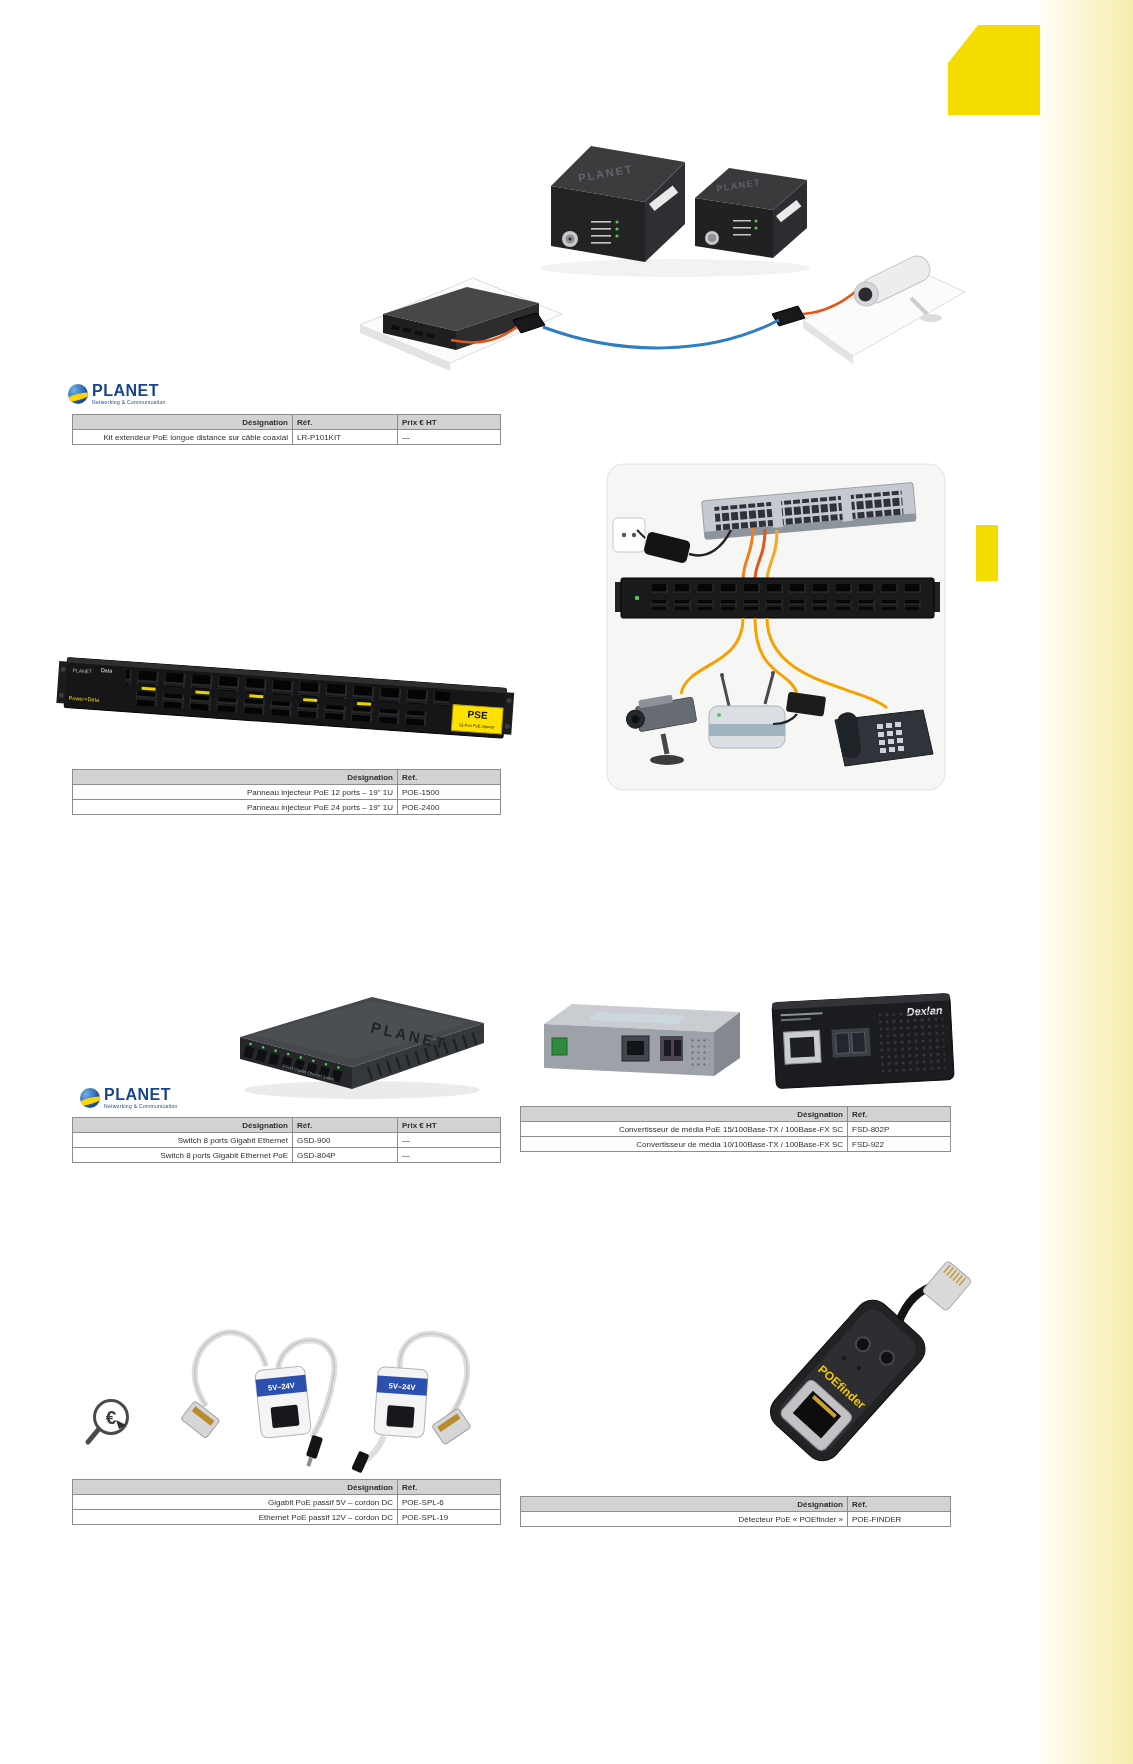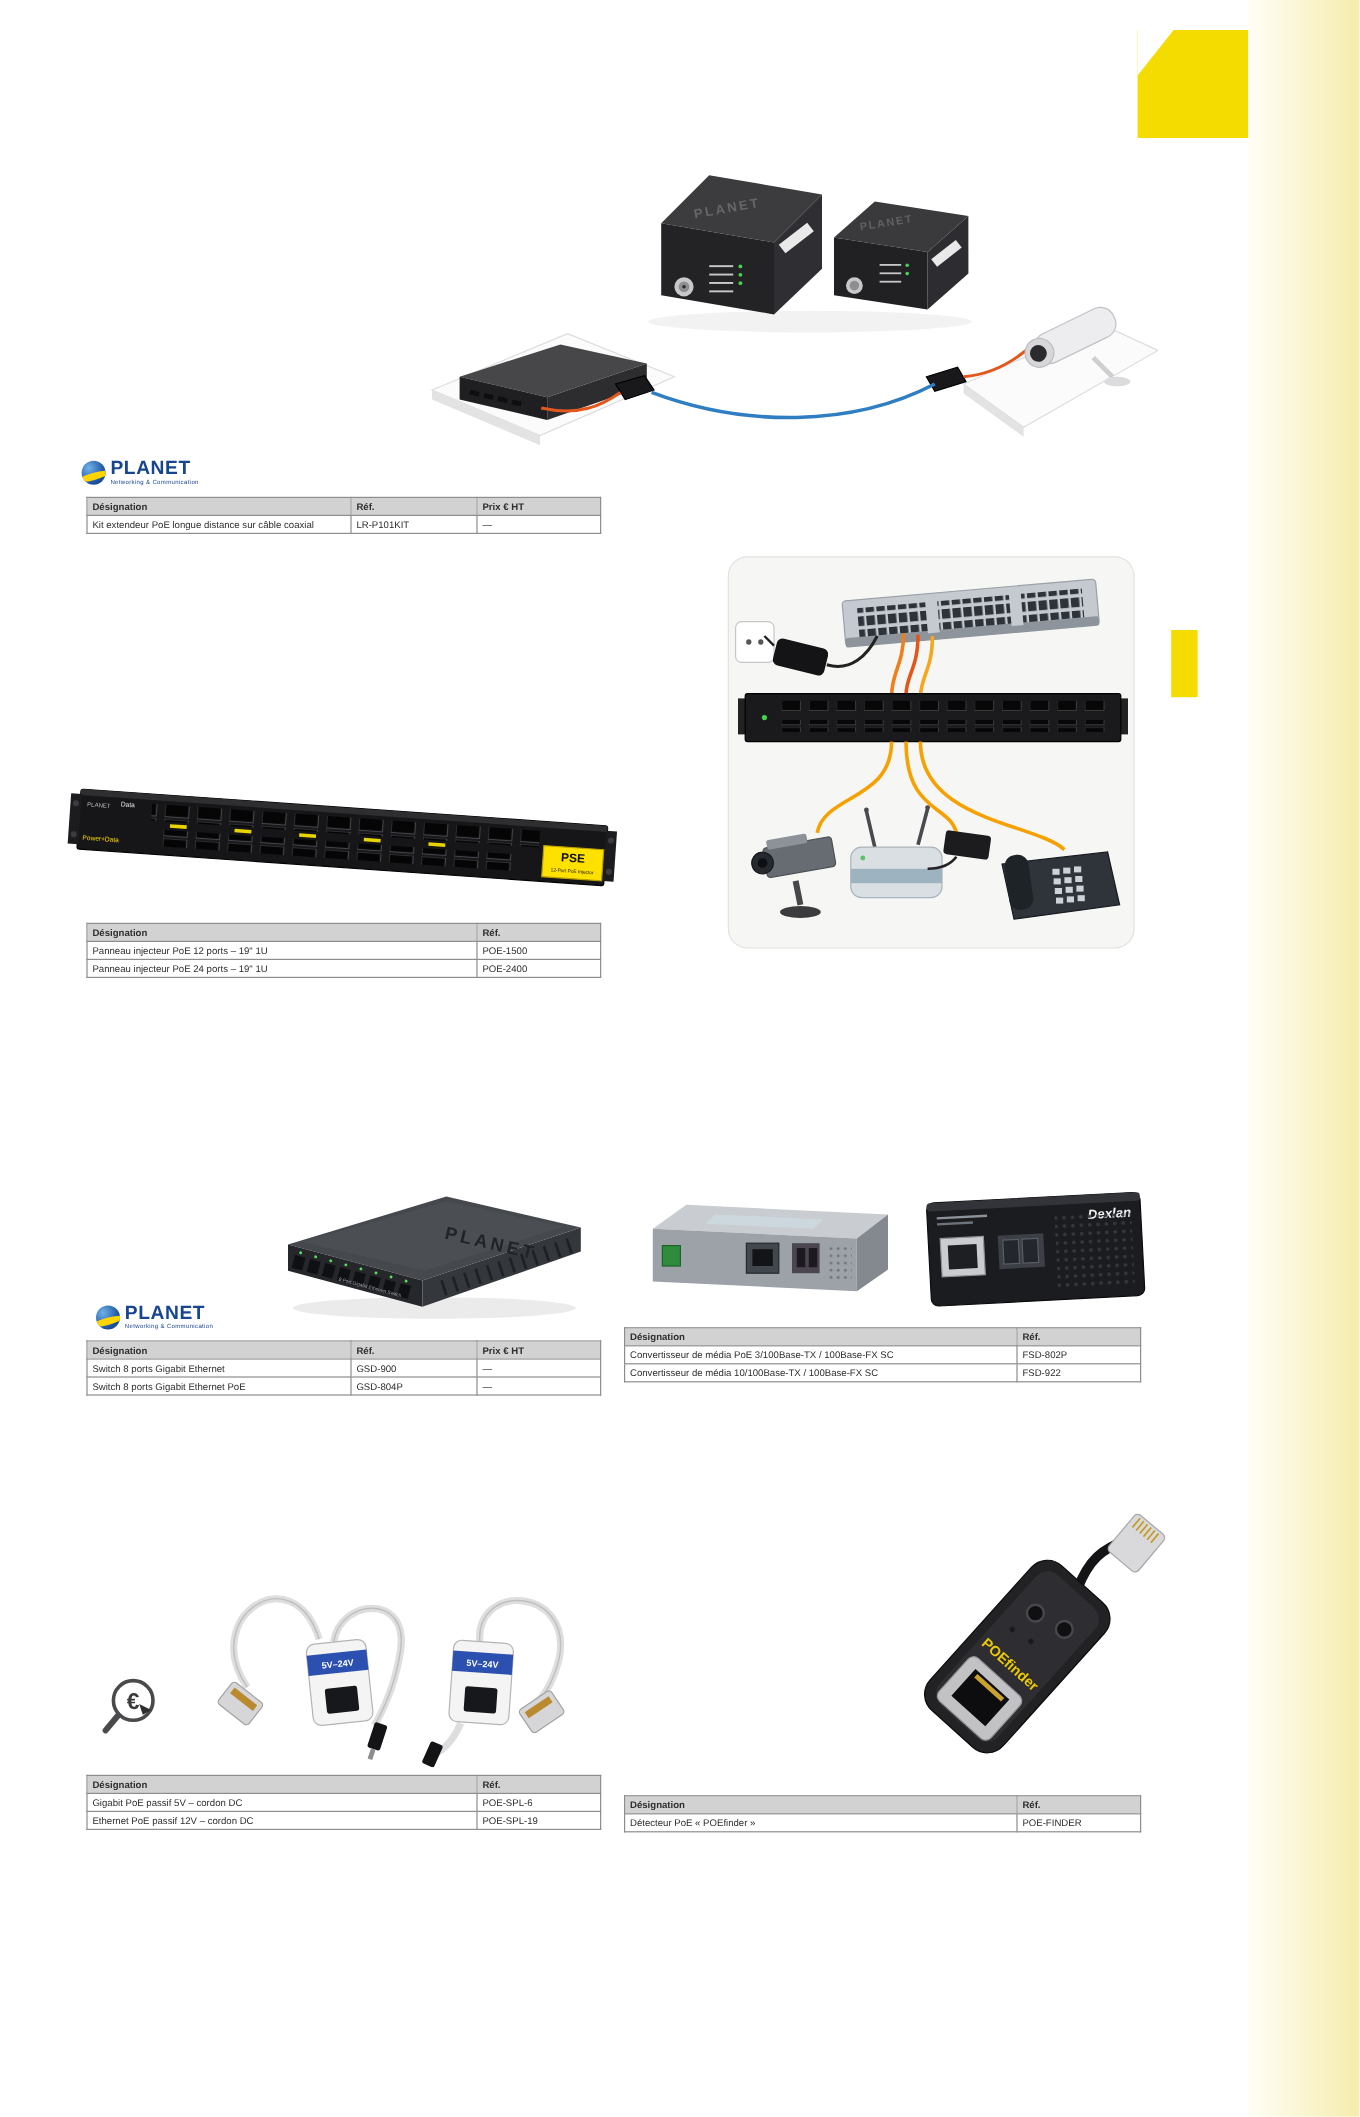--- a/index.html
+++ b/index.html
@@ -31,21 +31,21 @@
     background:#f4dc00;
   }
 
   
   table.cat {
     position:absolute; border-collapse:collapse; table-layout:fixed;
     font-size:8px; color:#2e2e2e; background:#fff;
   }
   table.cat th, table.cat td {
     border:1px solid #8d8d8d; padding:1px 4px; height:15px;
-    overflow:hidden; white-space:nowrap; text-align:left; font-weight:normal;
+    overflow:hidden; white-space:nowrap; text-align:right; font-weight:normal;
   }
   table.cat th { background:#d2d2d2; font-weight:bold; }
   table.cat .c { text-align:left; }
 
   
   .planet-logo { position:absolute; display:flex; align-items:center; gap:4px; }
   .globe {
     width:20px; height:20px; border-radius:50%;
     background:radial-gradient(circle at 30% 30%, #6fb1e8, #1a4e9c 68%);
     position:relative; overflow:hidden; flex:0 0 auto;
@@ -436,21 +436,21 @@
   <colgroup>
       <col style="width:327px">
       <col style="width:103px">
     </colgroup>
   <tbody>
       <tr>
     <th>Désignation</th>
     <th class="c">Réf.</th>
   </tr>
   <tr>
-    <td>Convertisseur de média PoE 3/100Base-TX / 100Base-FX SC</td>
+    <td>Convertisseur de média PoE 15/100Base-TX / 100Base-FX SC</td>
     <td class="c">FSD-802P</td>
   </tr>
   <tr>
     <td>Convertisseur de média 10/100Base-TX / 100Base-FX SC</td>
     <td class="c">FSD-922</td>
   </tr>
 </tbody>
   </table>
 
 <svg class="abs" style="left:148px;top:1278px" width="345" height="195" viewBox="0 0 345 195">

